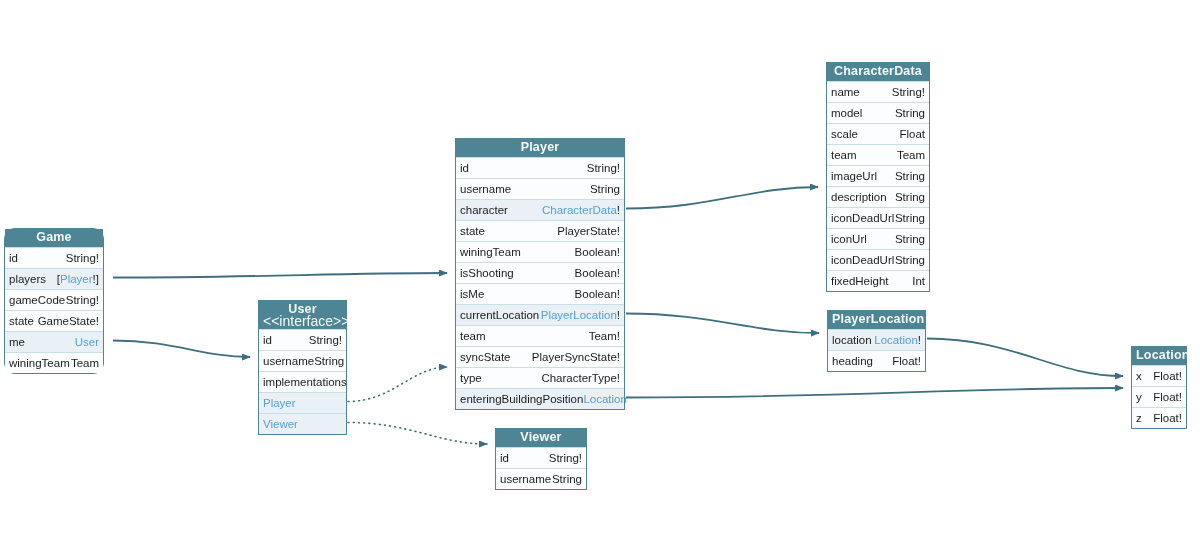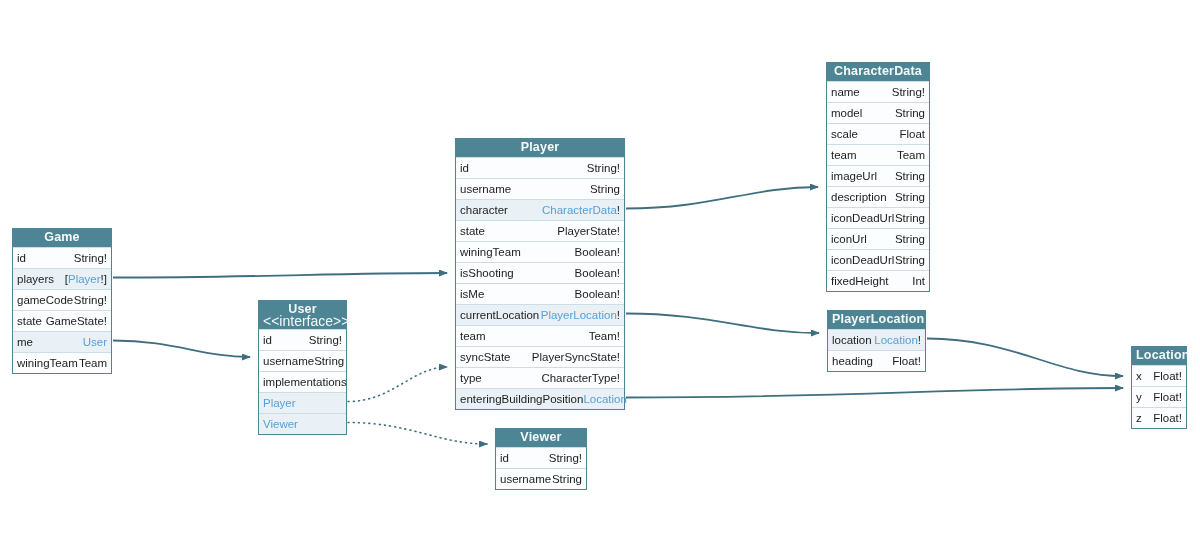--- a/index.html
+++ b/index.html
@@ -53,21 +53,21 @@
     white-space:nowrap;
   }
   .trow:first-of-type{border-top:none;}
   .trow.hl{background:var(--row-hl);}
   .fname{color:var(--text);}
   .ftype{color:var(--text);margin-left:auto;text-align:center;}
   .link{color:var(--link);}
   .fname.link{color:var(--link);}
 
   
-  #tbl-game{left:12px;top:228px;width:100px;}
+  #tbl-game{left:4px;top:228px;width:100px;border-radius:11px;}
   #tbl-user{left:258px;top:300px;width:89px;}
   #tbl-player{left:455px;top:138px;width:170px;}
   #tbl-viewer{left:495px;top:428px;width:92px;}
   #tbl-characterdata{left:826px;top:62px;width:104px;}
   #tbl-playerlocation{left:827px;top:310px;width:99px;}
   #tbl-location{left:1131px;top:346px;width:56px;}
 </style>
 </head>
 <body>
 

